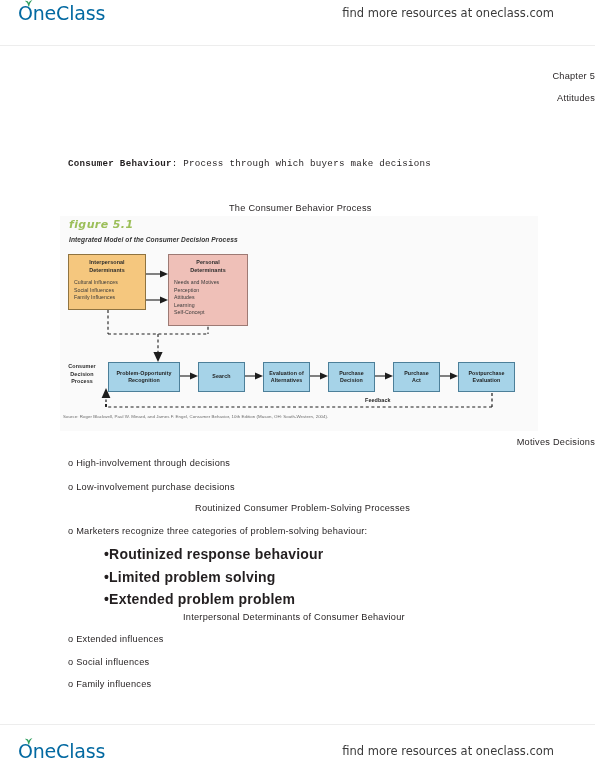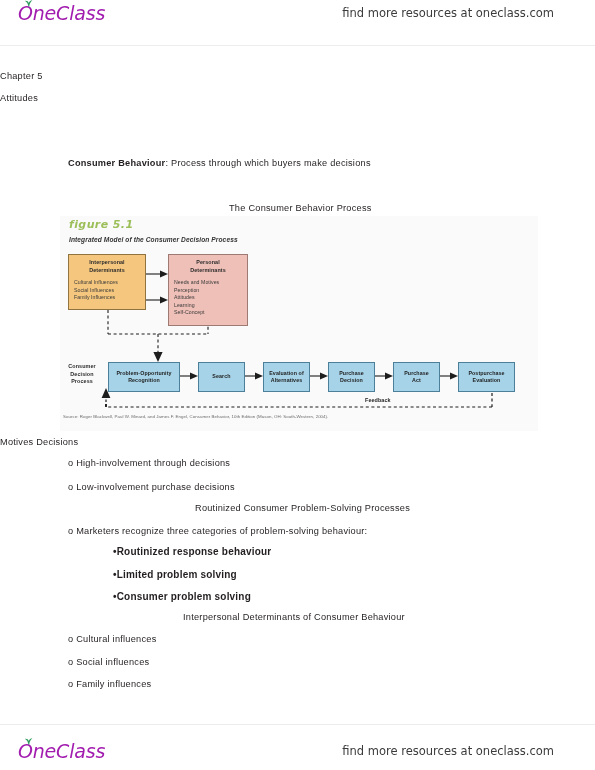--- a/index.html
+++ b/index.html
@@ -23,24 +23,23 @@
     width: 595px;
     height: 46px;
   }
   .brand {
     position: absolute;
     left: 18px;
     top: 2px;
     font-family: "DejaVu Sans", sans-serif;
     font-size: 19px;
     font-weight: 400;
-    color: #a21caf;
+    color: #0369a1;
     letter-spacing: -0.2px;
     white-space: nowrap;
-    font-style: italic;
   }
   .brand .leaf {
     position: absolute;
     left: 6px;
     top: -2px;
     width: 9px;
     height: 7px;
     pointer-events: none;
   }
   #header .promo {
@@ -60,26 +59,27 @@
     background: #ededed;
   }
 
   
   .line {
     position: absolute;
     font-size: 9.2px;
     color: #231f20;
     white-space: nowrap;
     letter-spacing: 0.25px;
+    font-family: Liberation Mono, monospace;
   }
   .centered {
     position: absolute;
     width: 595px;
     left: 0;
-    text-align: left;
+    text-align: right;
     font-size: 9.2px;
     color: #231f20;
     letter-spacing: 0.25px;
   }
   .bold { font-weight: bold; }
   .ind-head {
     position: absolute;
     font-size: 9.2px;
     letter-spacing: 0.25px;
     white-space: nowrap;
@@ -88,25 +88,24 @@
   .bullet-o {
     position: absolute;
     left: 68px;
     font-size: 9.2px;
     letter-spacing: 0.25px;
     white-space: nowrap;
   }
   .bullet-dot {
     position: absolute;
     left: 104px;
-    font-size: 10px;
+    font-size: 14px;
     font-weight: bold;
     letter-spacing: 0.2px;
     white-space: nowrap;
-    margin-left: 9px;
   }
 
   
   #figure {
     position: absolute;
     left: 60px;
     top: 216px;
     width: 478px;
     height: 215px;
     background: #fafafa;
@@ -370,25 +369,25 @@
 
 <div class="bullet-o" style="top:458px">o High-involvement through decisions</div>
 <div class="bullet-o" style="top:482px">o Low-involvement purchase decisions</div>
 
 <div class="ind-head" style="left:195px; top:503px">Routinized Consumer Problem-Solving Processes</div>
 
 <div class="bullet-o" style="top:526px">o Marketers recognize three categories of problem-solving behaviour:</div>
 
 <div class="bullet-dot" style="top:546px">•<span>Routinized response behaviour</span></div>
 <div class="bullet-dot" style="top:569px">•<span>Limited problem solving</span></div>
-<div class="bullet-dot" style="top:591px">•<span>Consumer problem solving</span></div>
+<div class="bullet-dot" style="top:591px">•<span>Extended problem problem</span></div>
 
 <div class="ind-head" style="left:183px; top:612px">Interpersonal Determinants of Consumer Behaviour</div>
 
-<div class="bullet-o" style="top:634px">o Cultural influences</div>
+<div class="bullet-o" style="top:634px">o Extended influences</div>
 <div class="bullet-o" style="top:657px">o Social influences</div>
 <div class="bullet-o" style="top:679px">o Family influences</div>
 
 <div id="footer">
   <div class="rule" style="top:0px"></div>
   <div class="brand">
     <svg class="leaf" viewBox="0 0 9 7">
       <path d="M4.4 6.6 C4.1 4.2 3.2 2.0 1.0 0.9 C3.0 0.6 4.3 1.6 4.8 3.0 C5.2 1.5 6.2 0.4 8.4 0.2 C6.6 1.6 5.4 3.9 5.2 6.6 Z" fill="#2f9e5e"></path>
     </svg>
     <span>O</span><span>neClass</span>

